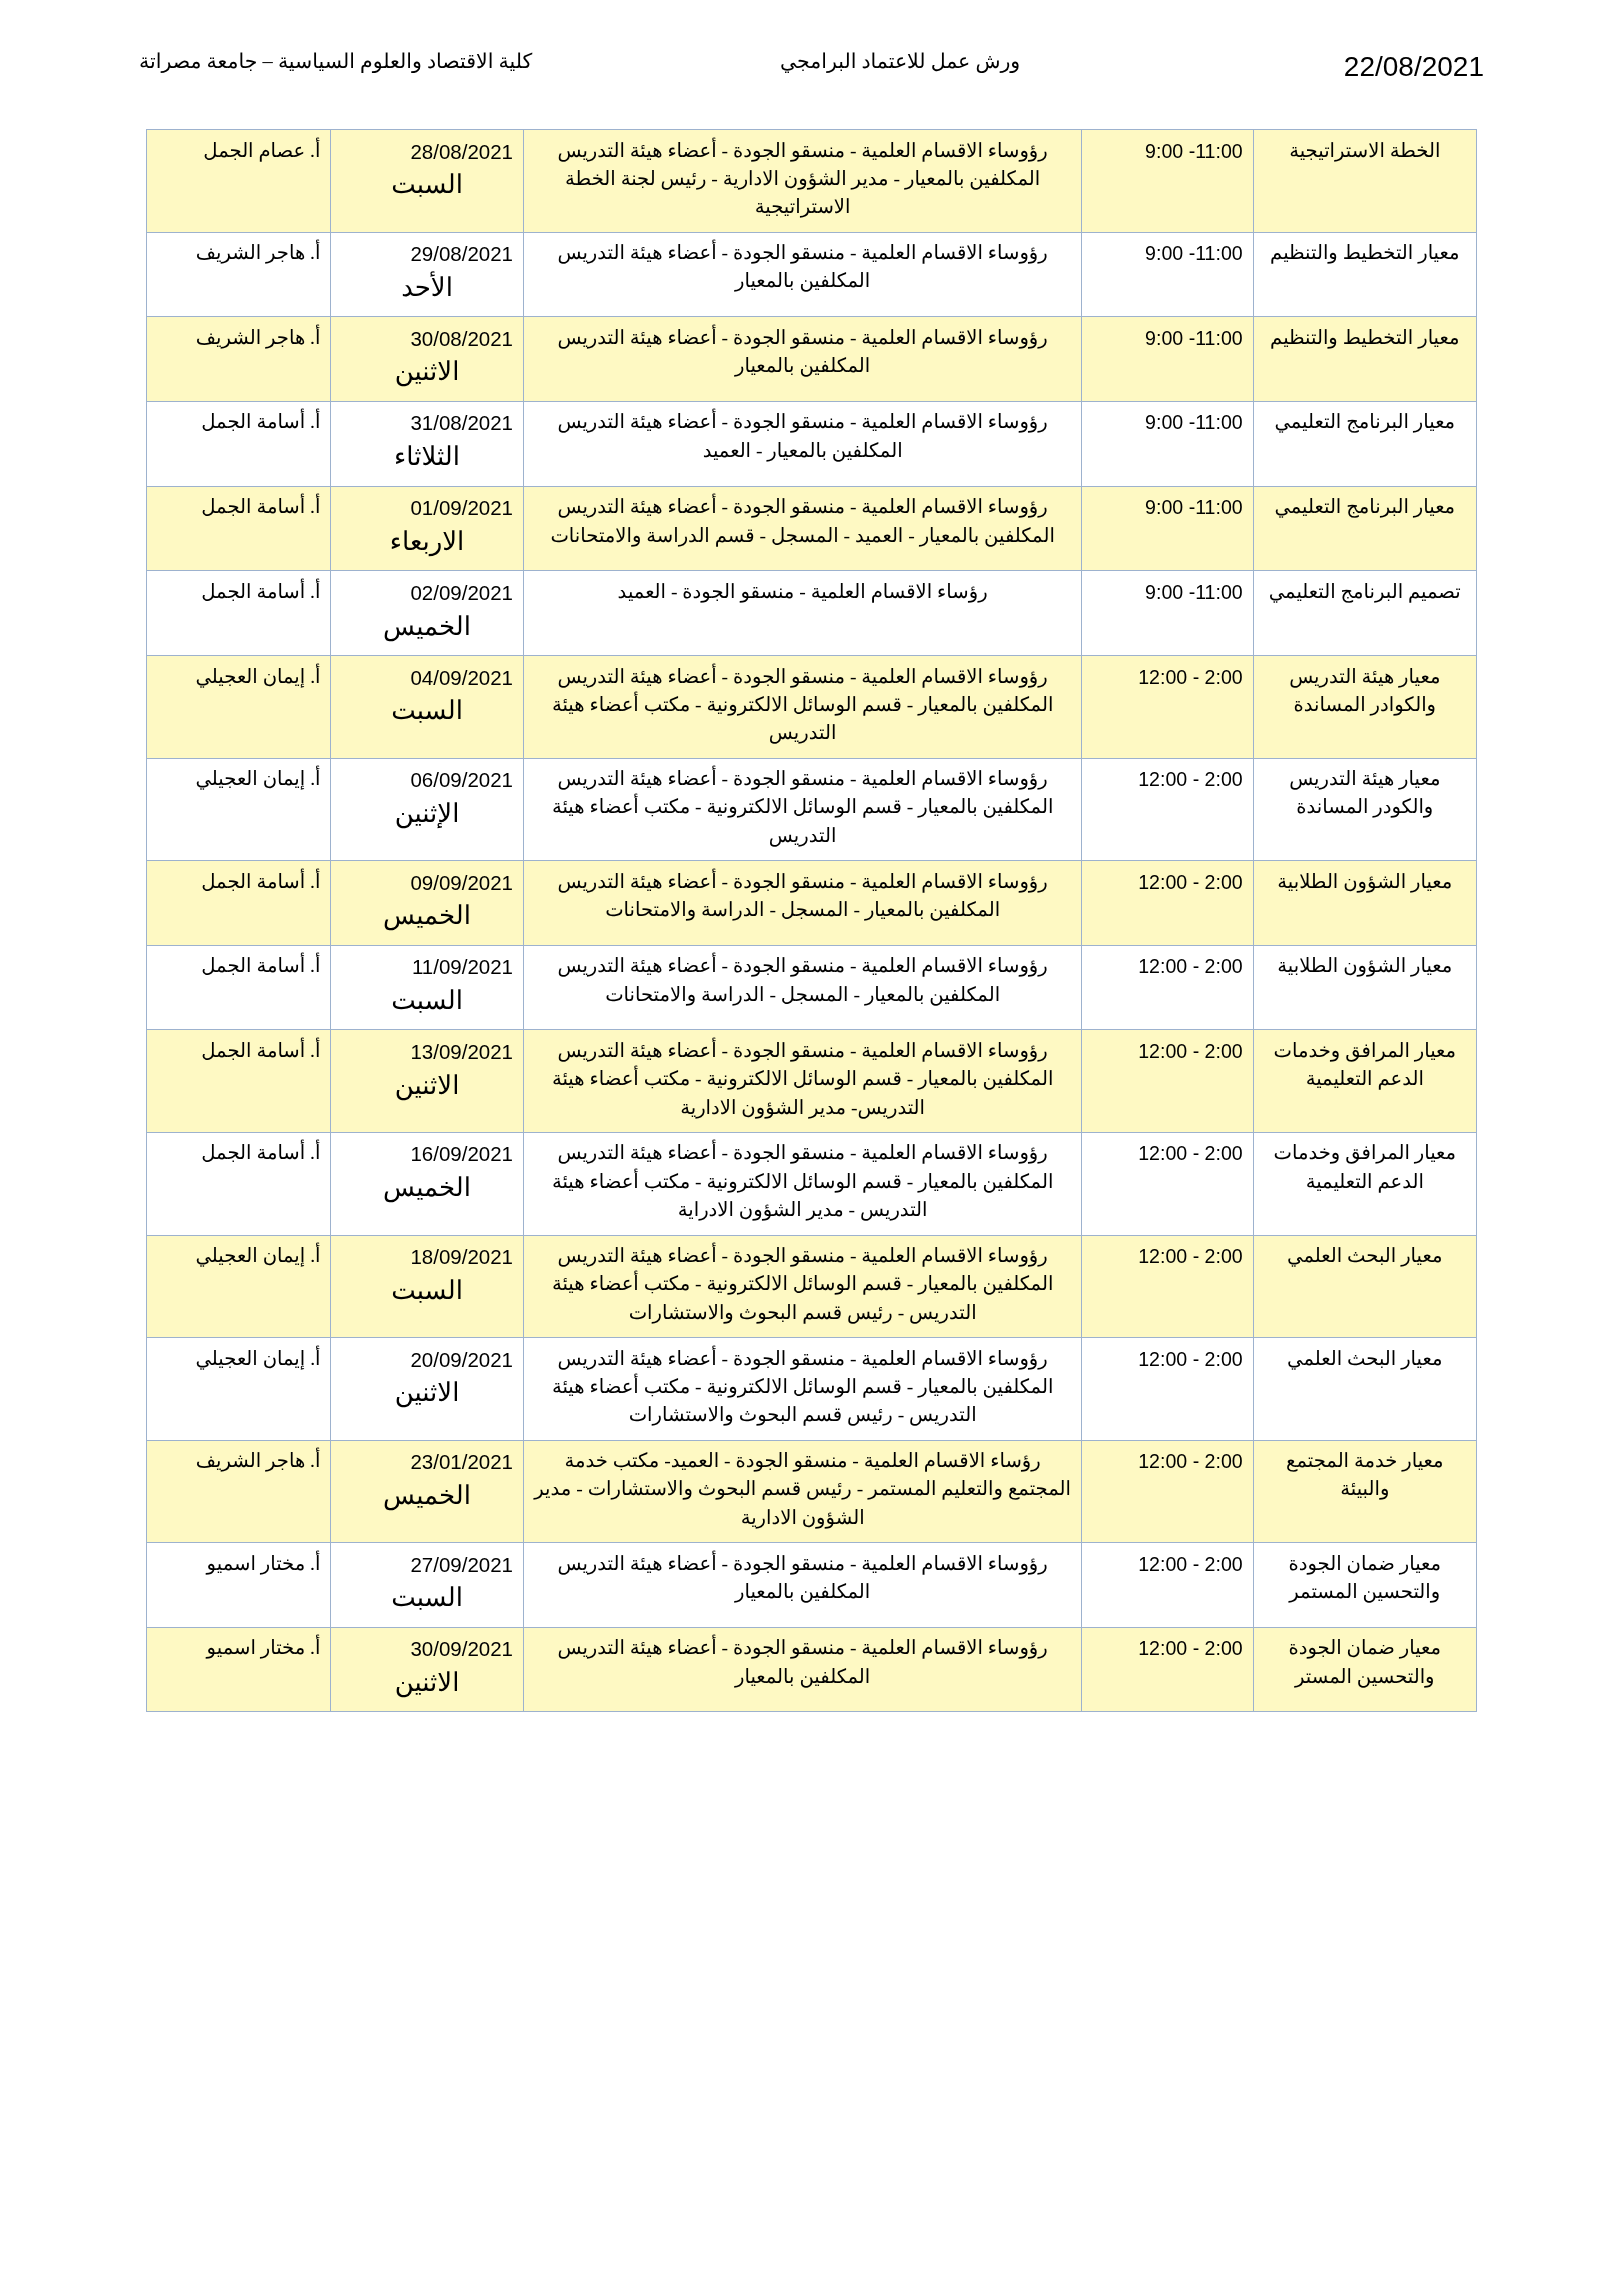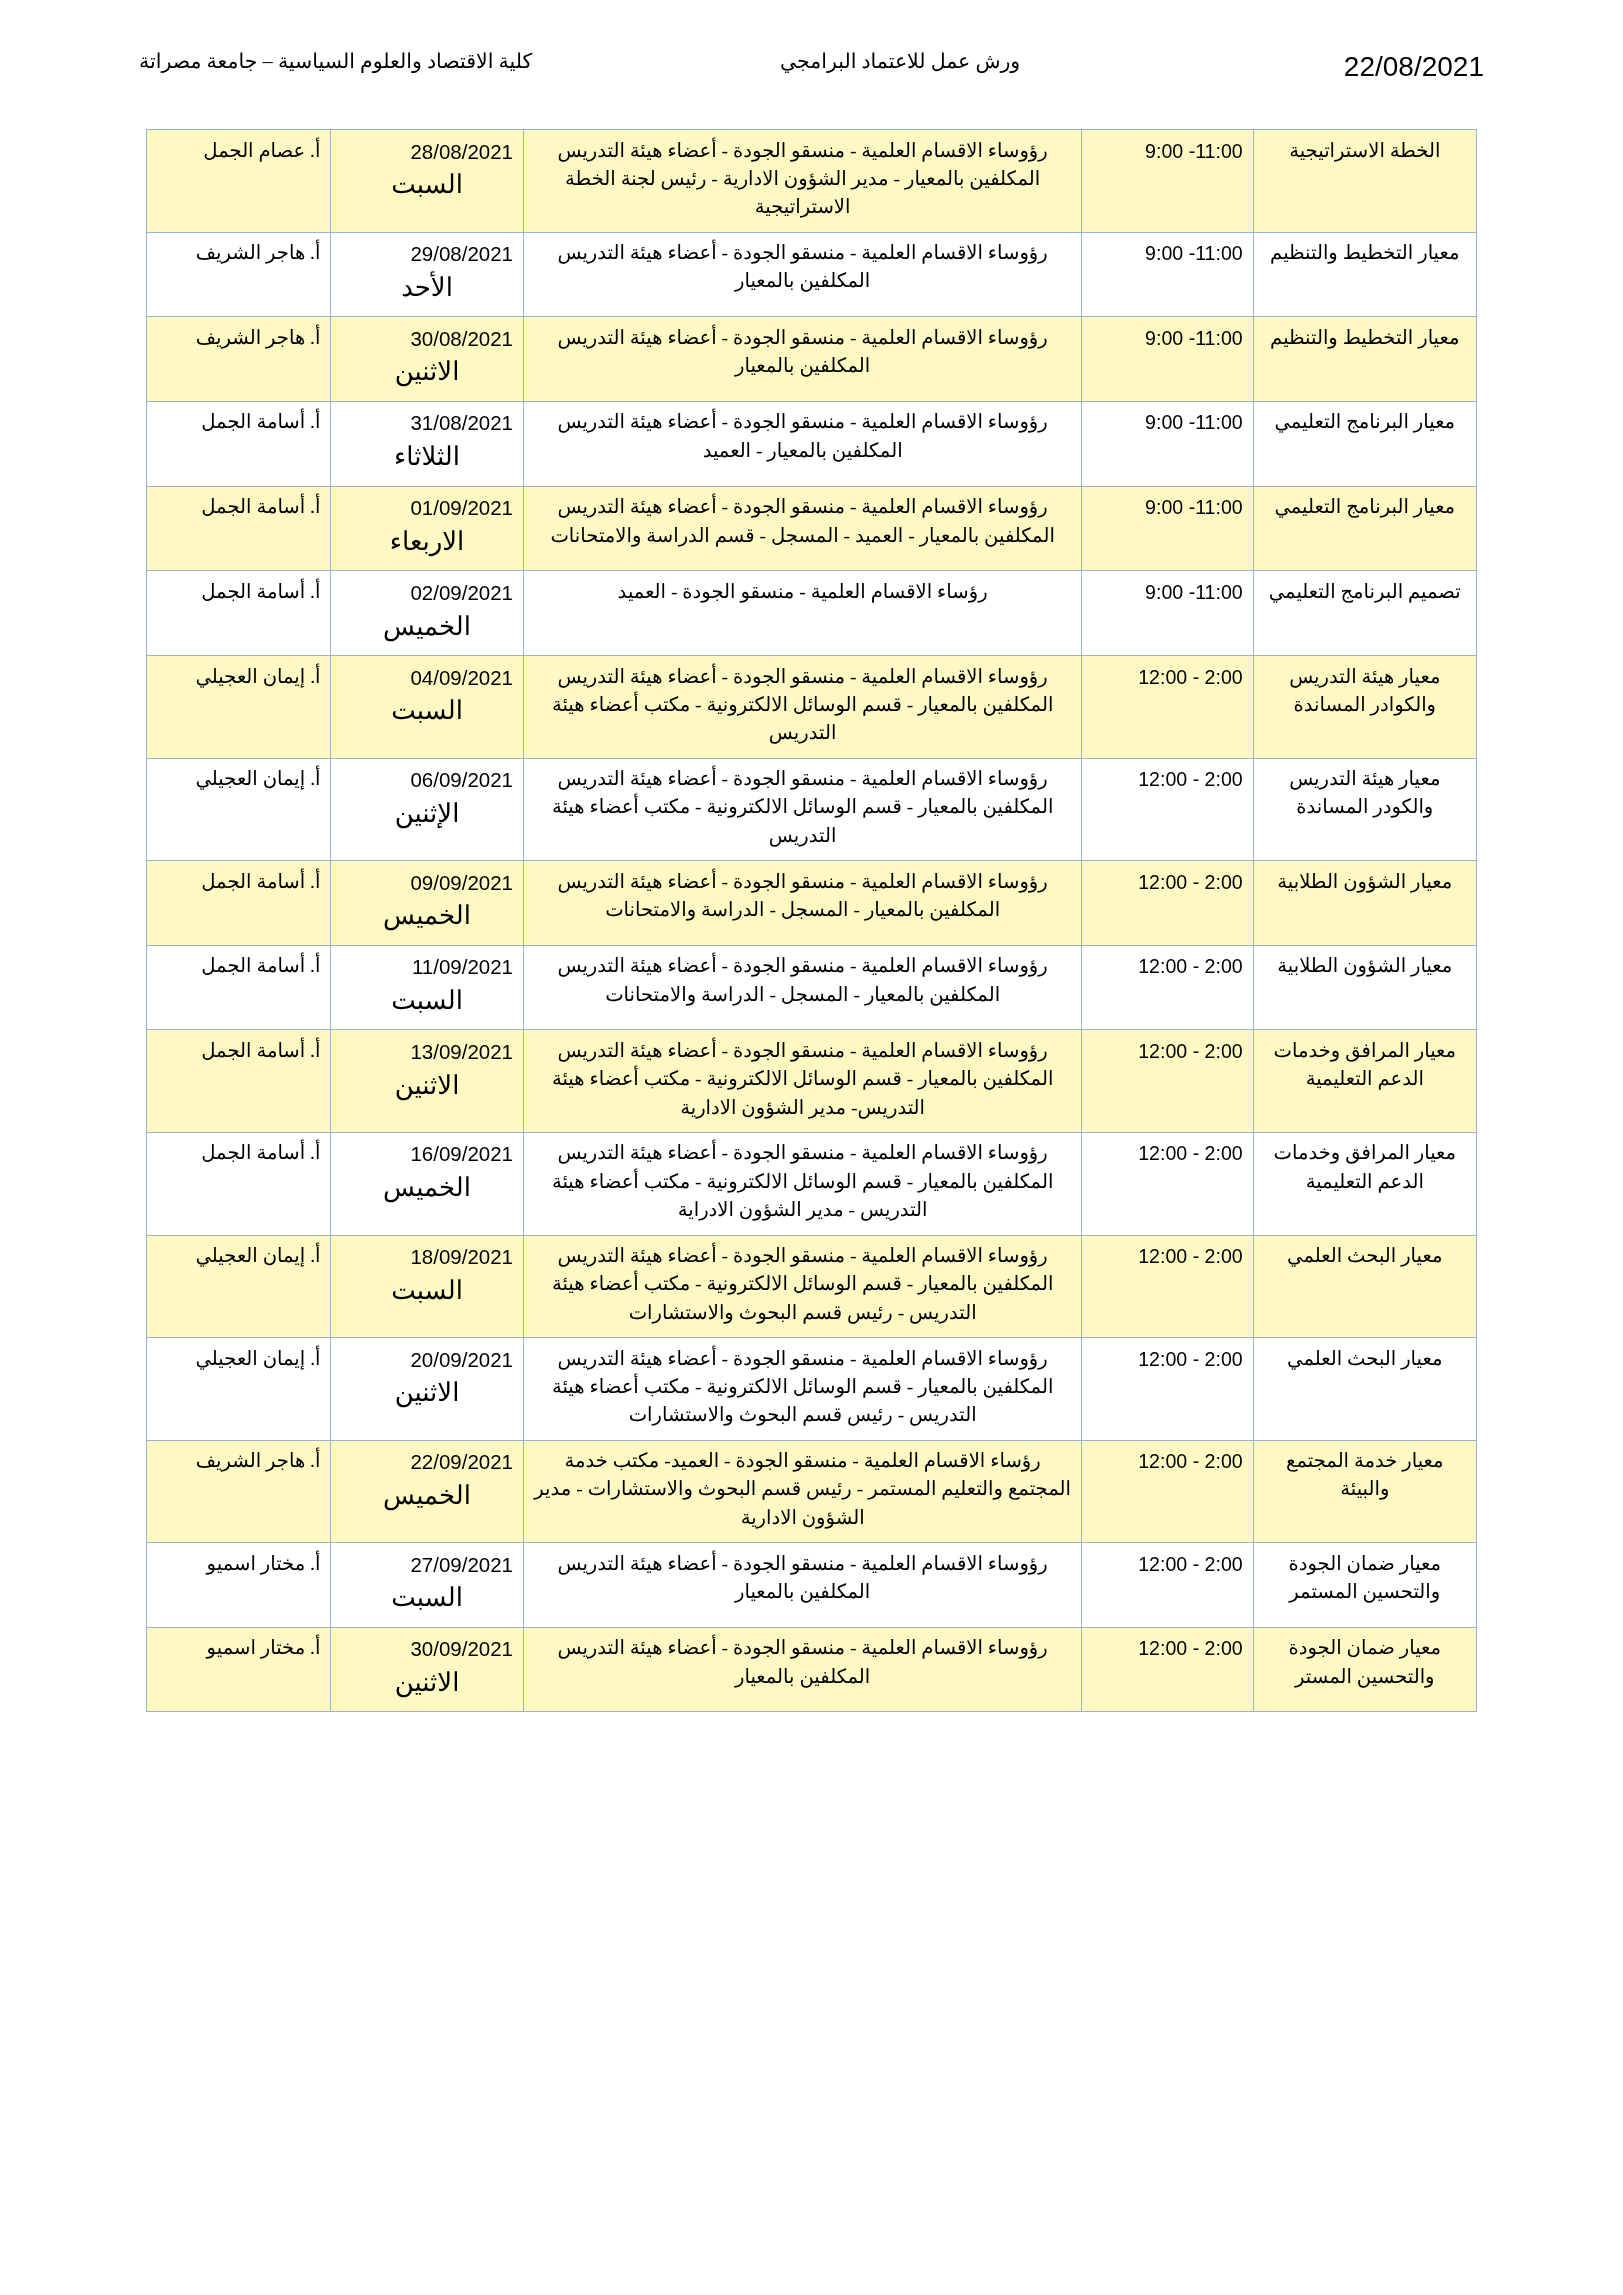--- a/index.html
+++ b/index.html
@@ -278,21 +278,21 @@
               <span class="d-num">20/09/2021</span>
               <span class="d-day">الاثنين</span>
             </td>
             <td class="presenter">أ. إيمان العجيلي</td>
           </tr>
           <tr class="band-a">
             <td class="standard">معيار خدمة المجتمع والبيئة</td>
             <td class="time">12:00 - 2:00</td>
             <td class="participants">رؤساء الاقسام العلمية - منسقو الجودة - العميد- مكتب خدمة المجتمع والتعليم المستمر - رئيس قسم البحوث والاستشارات - مدير الشؤون الادارية</td>
             <td class="datecell">
-              <span class="d-num">22/09/2021</span>
+              <span class="d-num">23/01/2021</span>
               <span class="d-day">الخميس</span>
             </td>
             <td class="presenter">أ. هاجر الشريف</td>
           </tr>
           <tr class="band-b">
             <td class="standard">معيار ضمان الجودة والتحسين المستمر</td>
             <td class="time">12:00 - 2:00</td>
             <td class="participants">رؤوساء الاقسام العلمية - منسقو الجودة - أعضاء هيئة التدريس المكلفين بالمعيار</td>
             <td class="datecell">
               <span class="d-num">27/09/2021</span>

